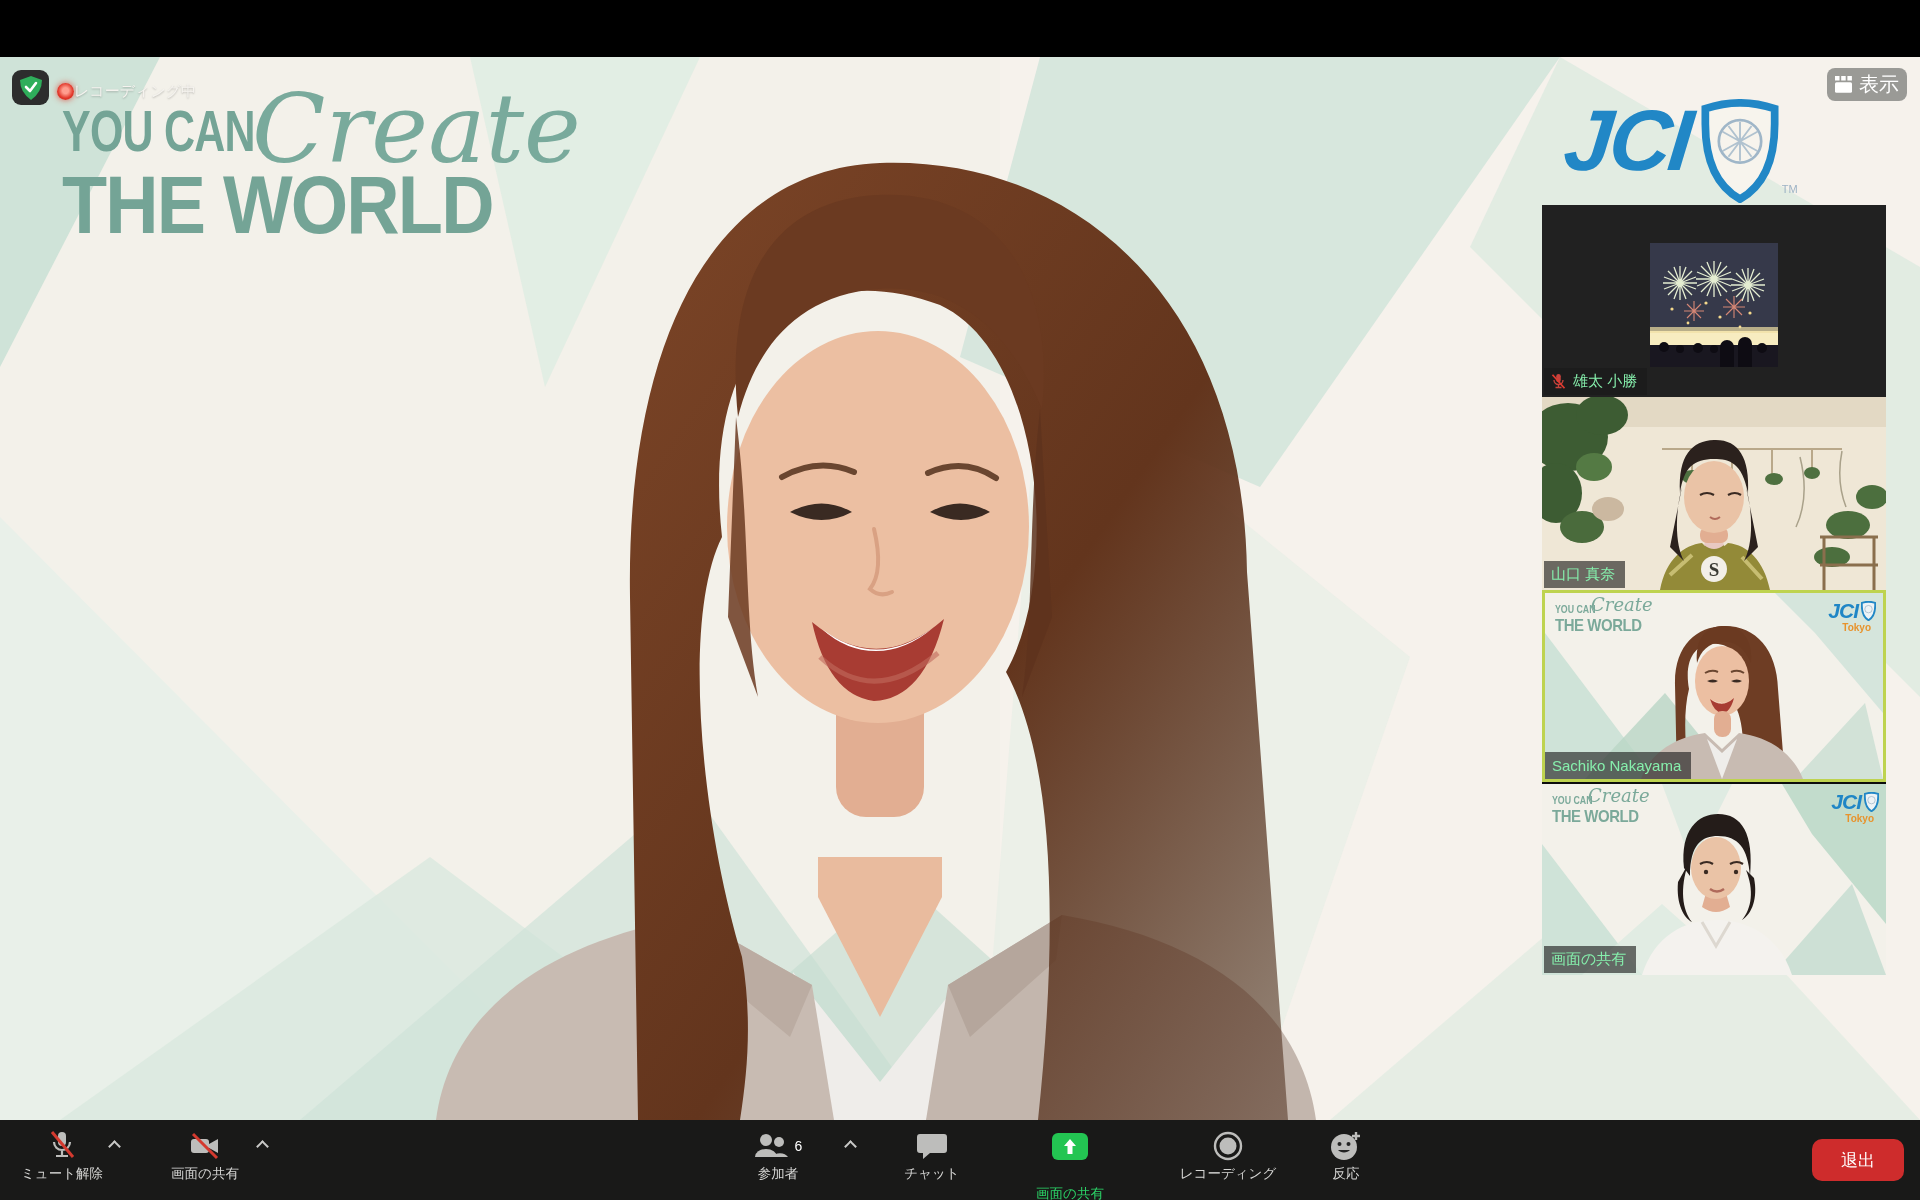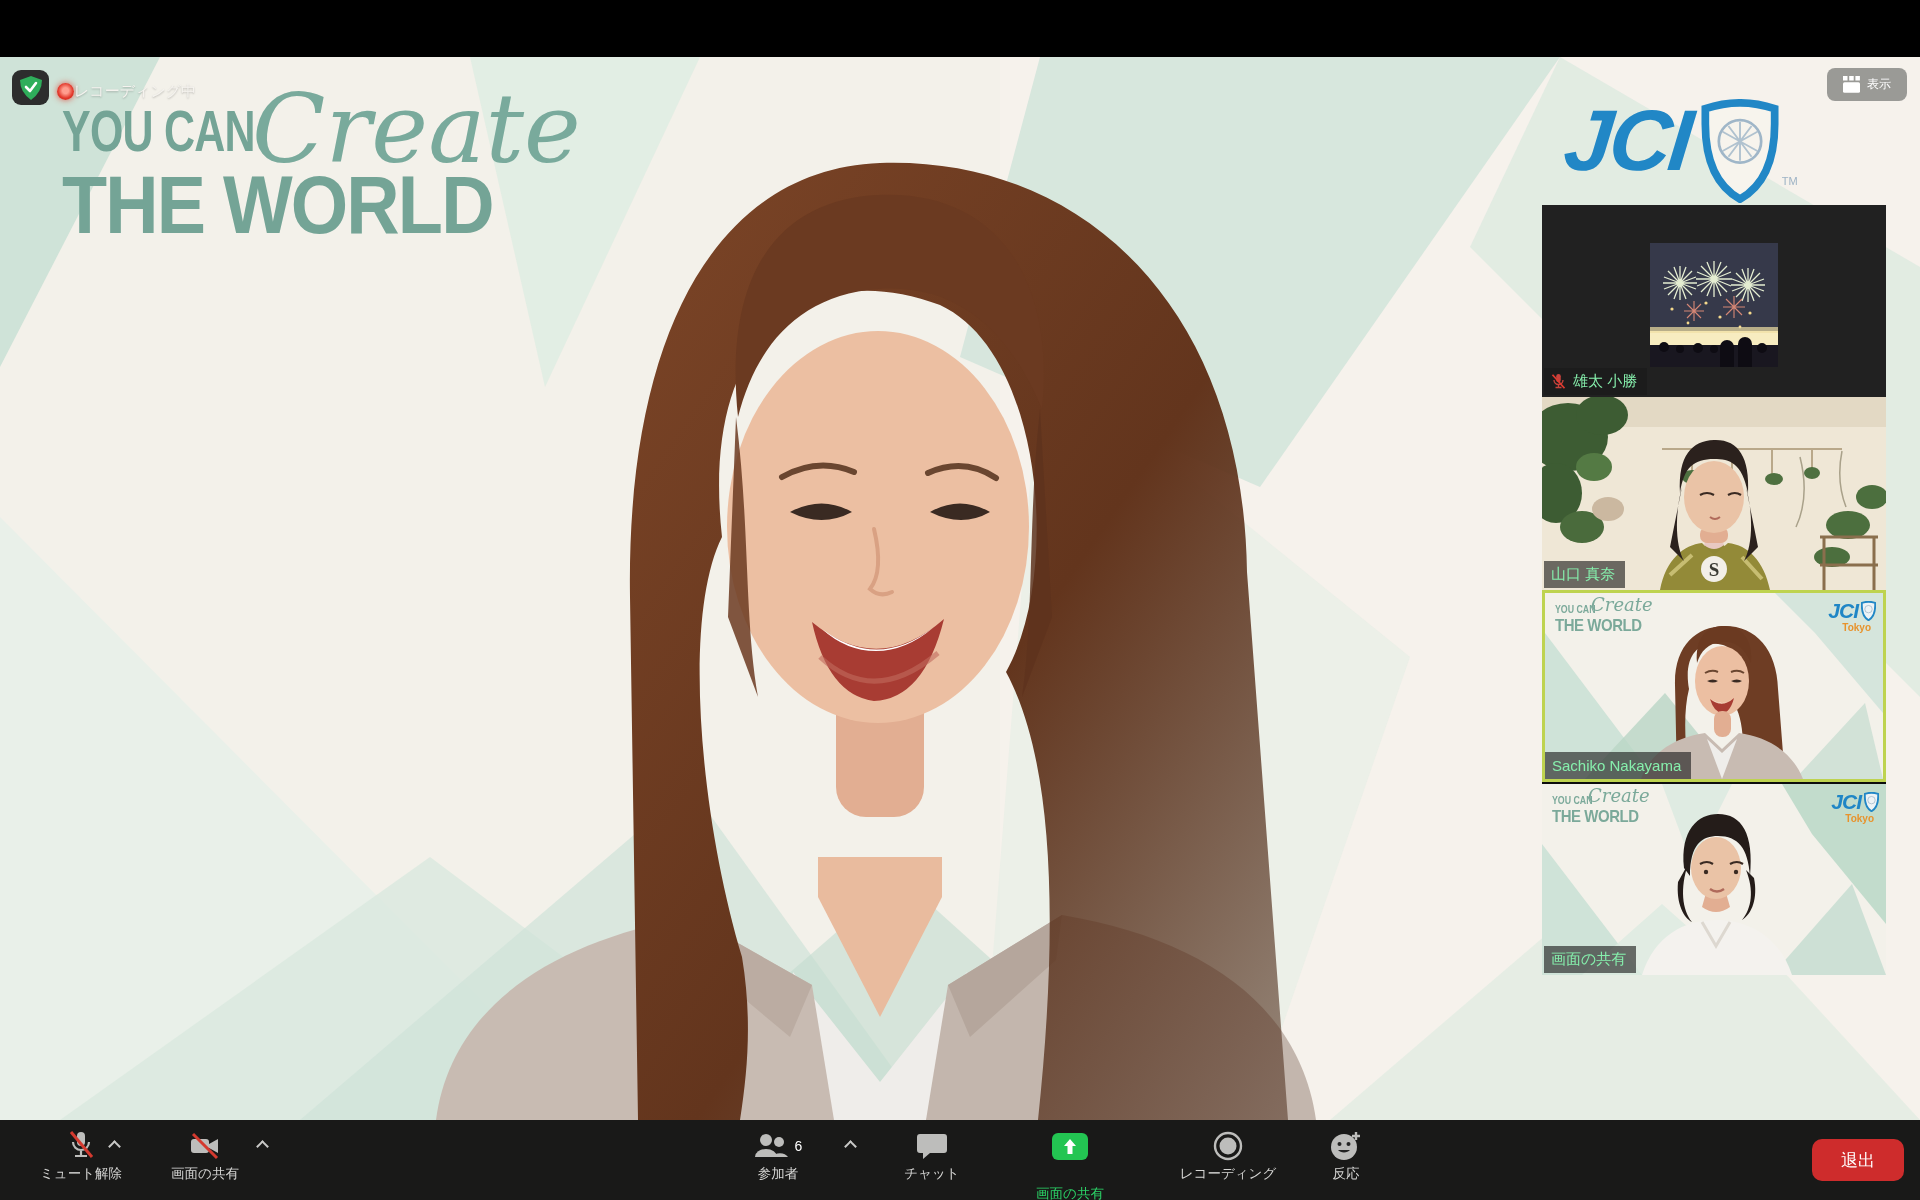--- a/index.html
+++ b/index.html
@@ -14,28 +14,28 @@
   
   .slogan { position:absolute; left:62px; top:40px; color:#74a496; width:520px; }
   .sl-prefix { display:inline-block; font-size:58px; font-weight:bold; letter-spacing:-1px; transform:scaleX(.74); transform-origin:left center; }
   .sl-script { position:absolute; left:190px; top:-24px; font-family:"DejaVu Serif", serif; font-style:italic; font-size:96px; color:#79aa9c; }
   .sl-world { font-size:82px; font-weight:bold; letter-spacing:-2px; transform:scaleX(.9); transform-origin:left center; margin-top:-6px; }
 
   
   .jci-logo { position:absolute; left:1565px; top:40px; display:flex; align-items:flex-start; }
   .jci-text { font-size:86px; font-weight:bold; font-style:italic; color:#2187c6; letter-spacing:-3px; transform:skewX(-6deg); line-height:1; }
   .jci-shield { margin-left:10px; margin-top:2px; }
-  .jci-tm { font-size:11px; color:#9db3c5; align-self:flex-end; margin-left:2px; margin-bottom:16px; }
+  .jci-tm { font-size:11px; color:#9db3c5; align-self:flex-end; margin-left:2px; margin-bottom:8px; }
 
   
   .sec-icon { position:absolute; left:12px; top:70px; width:37px; height:35px; background:#2d2d2d; border-radius:9px; display:flex; align-items:center; justify-content:center; }
   .rec { position:absolute; left:57px; top:78px; height:26px; display:flex; align-items:center; }
   .rec-dot { width:17px; height:17px; border-radius:50%; background:radial-gradient(circle at 50% 45%, #ff9d8e 0 3px, #e2372a 60%, #c62417 100%); box-shadow:0 0 6px rgba(226,55,42,.8); }
   .rec-text { color:#f5f3ef; font-size:15px; text-shadow:0 1px 2px rgba(0,0,0,.25); }
-  .view-btn { position:absolute; left:1827px; top:68px; width:80px; height:33px; background:rgba(141,141,138,.88); border-radius:8px; display:flex; align-items:center; justify-content:center; gap:7px; color:#fff; font-size:12px; }
+  .view-btn { position:absolute; left:1827px; top:68px; width:80px; height:33px; background:rgba(141,141,138,.88); border-radius:8px; display:flex; align-items:center; justify-content:center; gap:7px; color:#fff; font-size:20px; }
 
   
   .panel { position:absolute; left:1542px; top:205px; width:344px; height:770px; background:#0c0c0c; }
   .tile { position:relative; width:100%; overflow:hidden; background:#212121; }
   .tile-1 { height:192px; }
   .tile-2 { height:193px; }
   .tile-3 { height:192px; border:3px solid #bed34f; }
   .tile-4 { height:193px; border-top:2px solid #0c0c0c; }
   .tile svg.fill { position:absolute; left:0; top:0; width:100%; height:100%; }
   .tag { position:absolute; left:2px; bottom:2px; background:rgba(26,26,26,.62); color:#86efac; font-size:15px; height:27px; display:flex; align-items:center; gap:7px; padding:0 10px 0 7px; white-space:nowrap; }
@@ -336,21 +336,21 @@
         <div class="mb-sub">Tokyo</div>
       </div>
       <div class="tag">
         <span>画面の共有</span>
       </div>
     </div>
   </div>
 
   <div class="toolbar">
 
-    <div class="tb-btn" style="left:29px;width:104px;">
+    <div class="tb-btn" style="left:10px;width:104px;">
       <div class="tb-iconrow">
         <svg width="30" height="32" viewBox="0 0 30 32">
           <rect x="11" y="2" width="8" height="14" rx="4" fill="#bdbdbb"></rect>
           <path d="M7 12 a8 8 0 0 0 16 0 M15 20 V26 M9 26 H21" stroke="#bdbdbb" stroke-width="2.2" fill="none"></path>
           <path d="M5 2 L26 27" stroke="#d43a2f" stroke-width="3"></path>
         </svg>
       </div>
       <span class="tb-label">ミュート解除</span>
     </div>
     <div class="caret" style="left:110px;">

